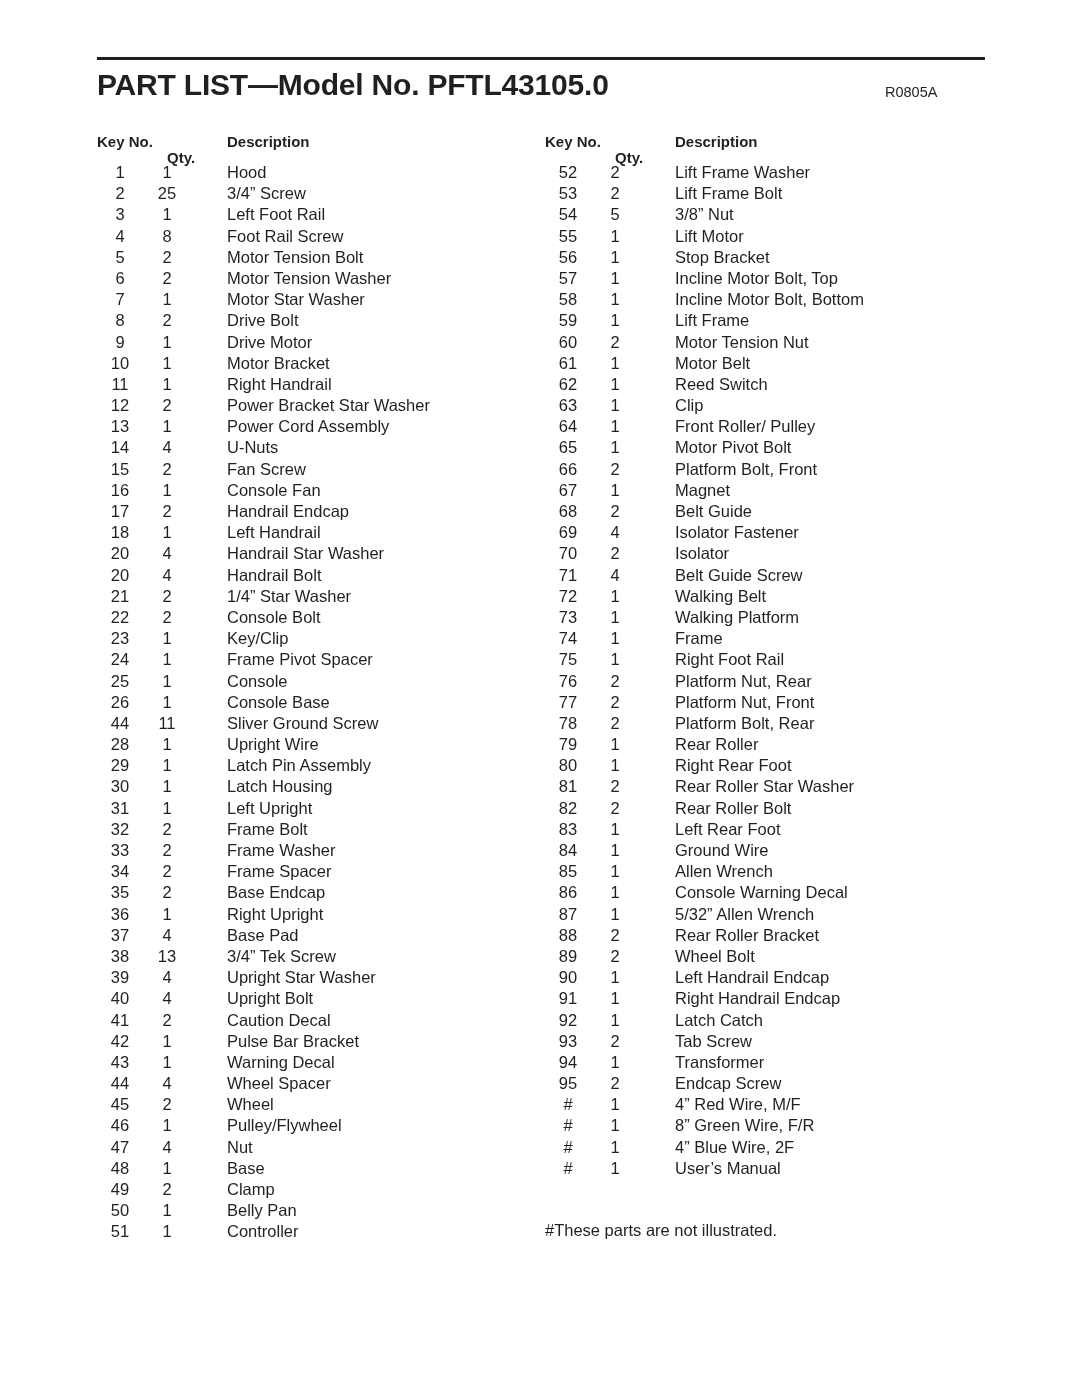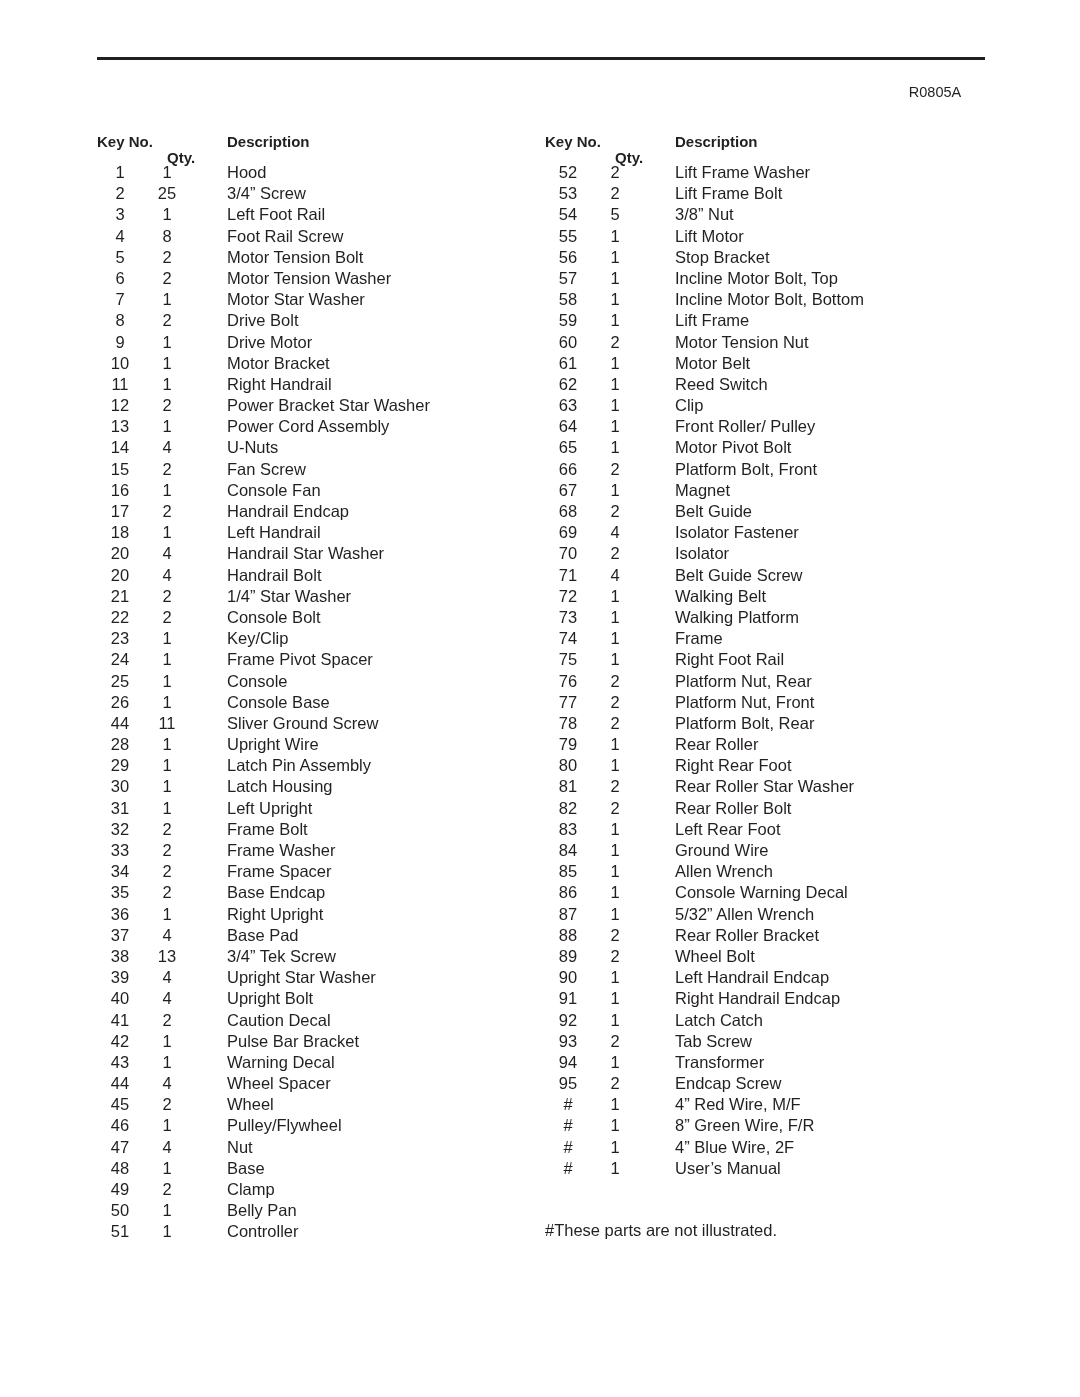--- a/index.html
+++ b/index.html
@@ -34,21 +34,21 @@
     font-size: 30px;
     font-weight: bold;
     letter-spacing: -0.2px;
     white-space: nowrap;
   }
   .revision-code {
     position: absolute;
     left: 885px;
     top: 84px;
     width: 100px;
-    text-align: center;
+    text-align: left;
     font-size: 14.5px;
     white-space: nowrap;
   }
 
   
   .column {
     position: absolute;
     top: 133px;
   }
   .column.left  { left: 97px; }
@@ -123,20 +123,21 @@
   }
   .footnotes div { height: 21.2px; margin-top: 8px; }
 </style>
 </head>
 <body>
 
 <div class="page">
 
   <div class="header-rule"></div>
 
+  <div class="page-title">PART LIST—Model No. PFTL43105.0</div>
 
   <div class="revision-code">R0805A</div>
 
   <div class="column left">
     <div class="col-head">
       <span class="h-key">Key No.</span>
       <span class="h-qty">Qty.</span>
       <span class="h-desc">Description</span>
     </div>
     <div class="rows" id="rows-left">

